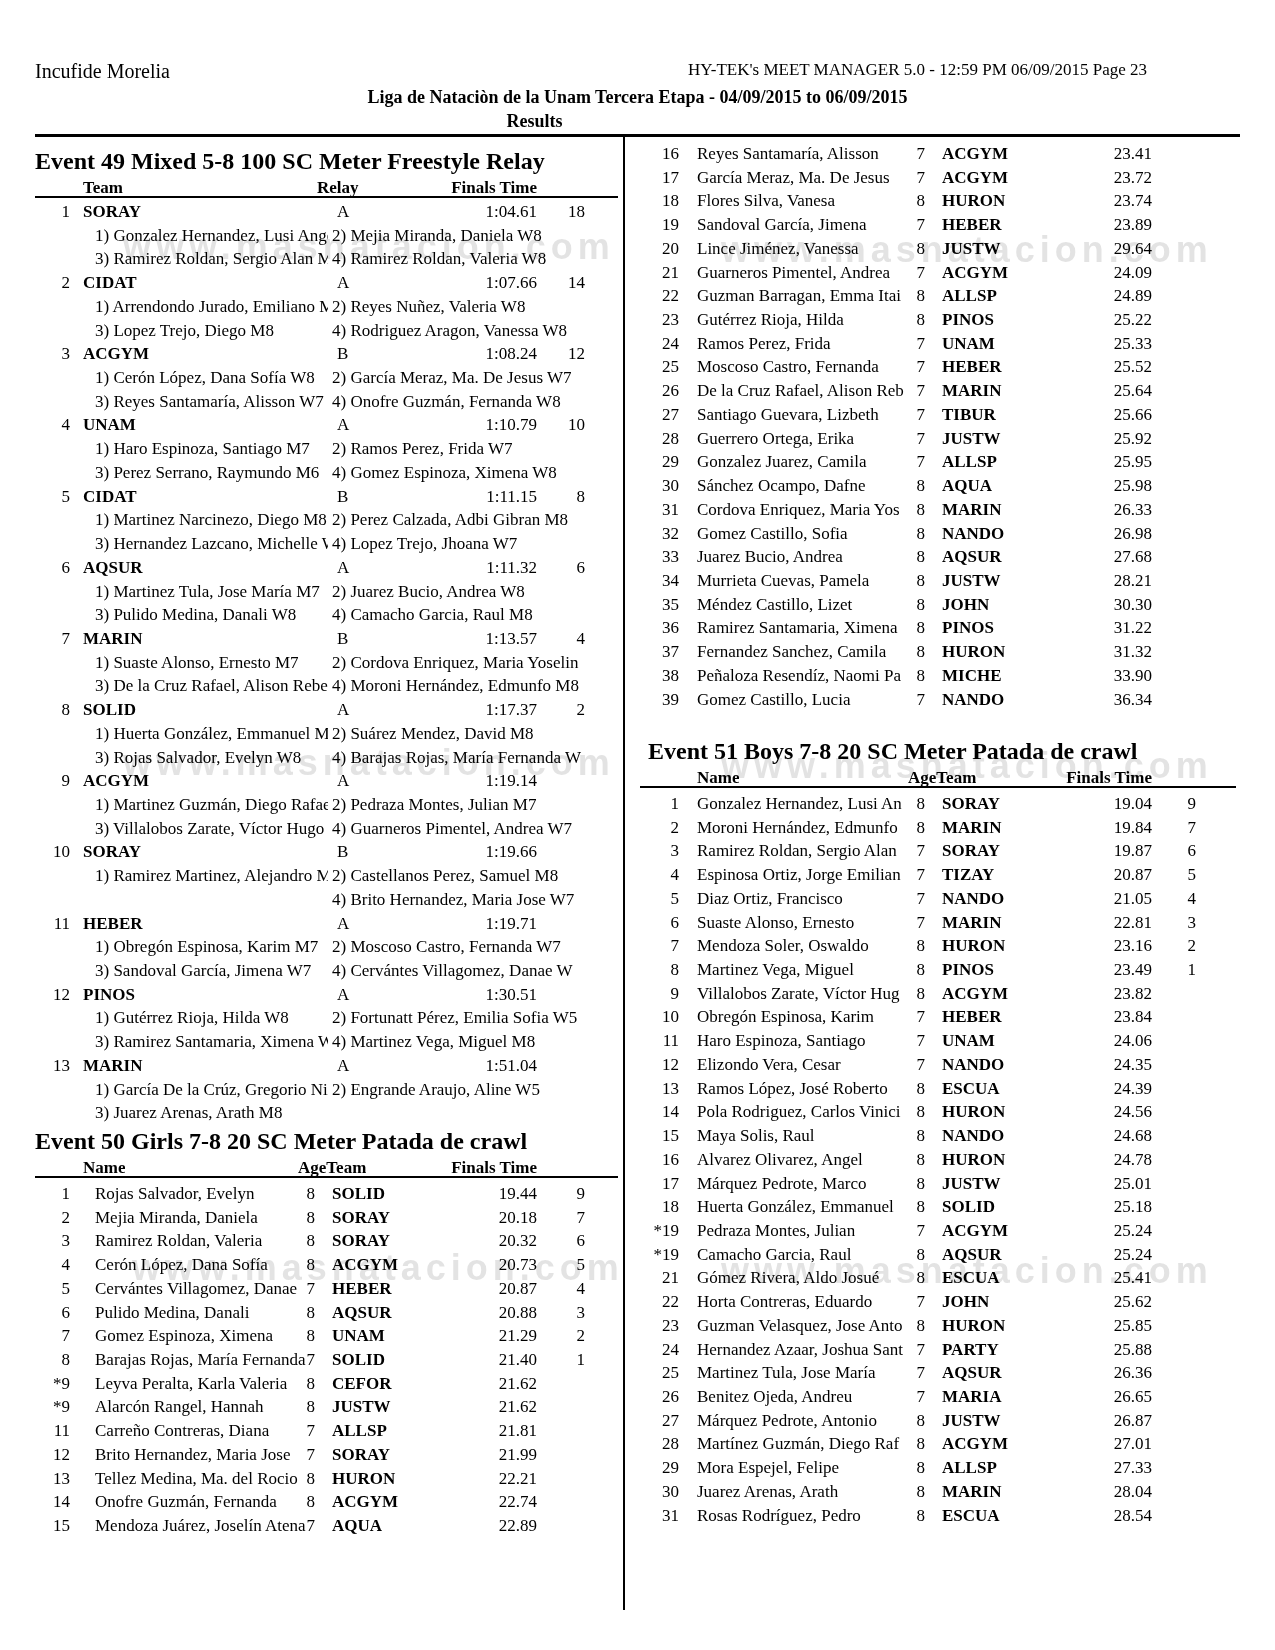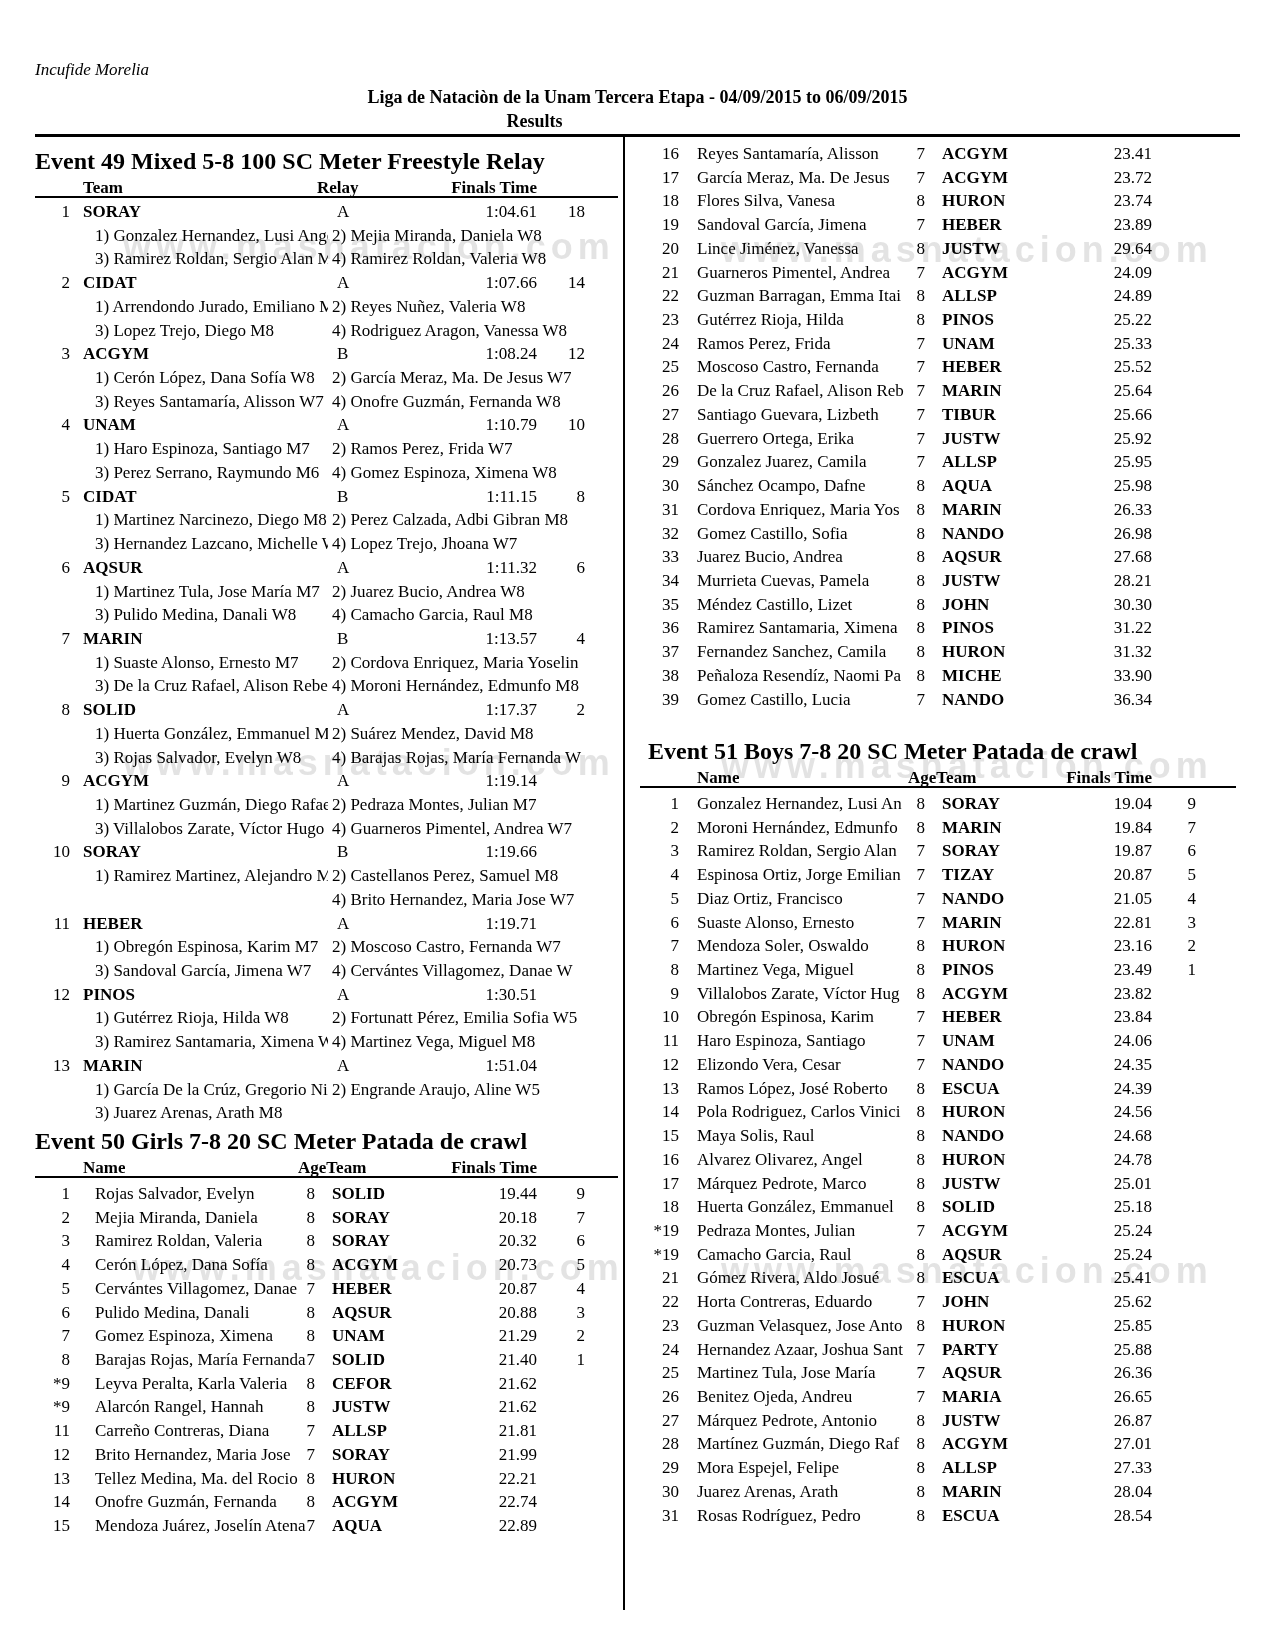--- a/index.html
+++ b/index.html
@@ -2,21 +2,21 @@
 <html><head>
 <meta charset="utf-8">
 <style>
   html,body{margin:0;padding:0;background:#e8e8e8;}
   .page{
     position:relative; width:1275px; height:1650px; background:#ffffff;
     font-family:"Liberation Serif", serif; color:#000; overflow:hidden;
     margin:0 auto;
   }
   .abs{position:absolute;}
-  .hdr-left{left:35px; top:60px; font-size:17px;font-style:italic;}
+  .hdr-left{left:35px; top:60px; font-size:20px;}
   .hdr-right{left:640px; top:60px; width:507px; text-align:right; font-size:17px;}
   .meet-title{left:0; top:87px; width:1275px; text-align:center; font-weight:bold; font-size:18px;}
   .results-label{left:0; top:111px; width:1069px; text-align:center; font-weight:bold; font-size:18px;}
   .main-rule{left:35px; top:134px; width:1205px; height:3px; background:#000;}
   .col-divider{left:623px; top:136px; width:2px; height:1474px; background:#000;}
   .col{top:0; height:1650px;}
   .col.left{left:35px; width:583px;}
   .col.right{left:640px; width:596px;}
   .event-title{font-weight:bold; font-size:24px; white-space:nowrap;}
   .rule{height:2px; background:#000;}
@@ -53,20 +53,21 @@
     position:absolute; font-family:Liberation Sans, sans-serif; font-weight:700;
     font-size:36px; letter-spacing:5px; color:rgba(60,60,60,0.14); white-space:nowrap;margin-left:8px;
   }
 </style>
 </head>
 <body>
 
 <div class="page">
 
   <div class="abs hdr-left">Incufide Morelia</div>
+  <div class="abs hdr-right">HY-TEK's MEET MANAGER 5.0 - 12:59 PM  06/09/2015  Page 23</div>
   <div class="abs meet-title">Liga de Nataciòn de la Unam Tercera Etapa - 04/09/2015 to 06/09/2015</div>
   <div class="abs results-label">Results</div>
   <div class="abs main-rule"></div>
   <div class="abs col-divider"></div>
 
   <div id="watermarks">
       <div class="watermark" style="left: 115px; top: 226px;">www.masnatacion.com</div>
       <div class="watermark" style="left: 713px; top: 229px;">www.masnatacion.com</div>
       <div class="watermark" style="left: 115px; top: 742px;">www.masnatacion.com</div>
       <div class="watermark" style="left: 713px; top: 745px;">www.masnatacion.com</div>

